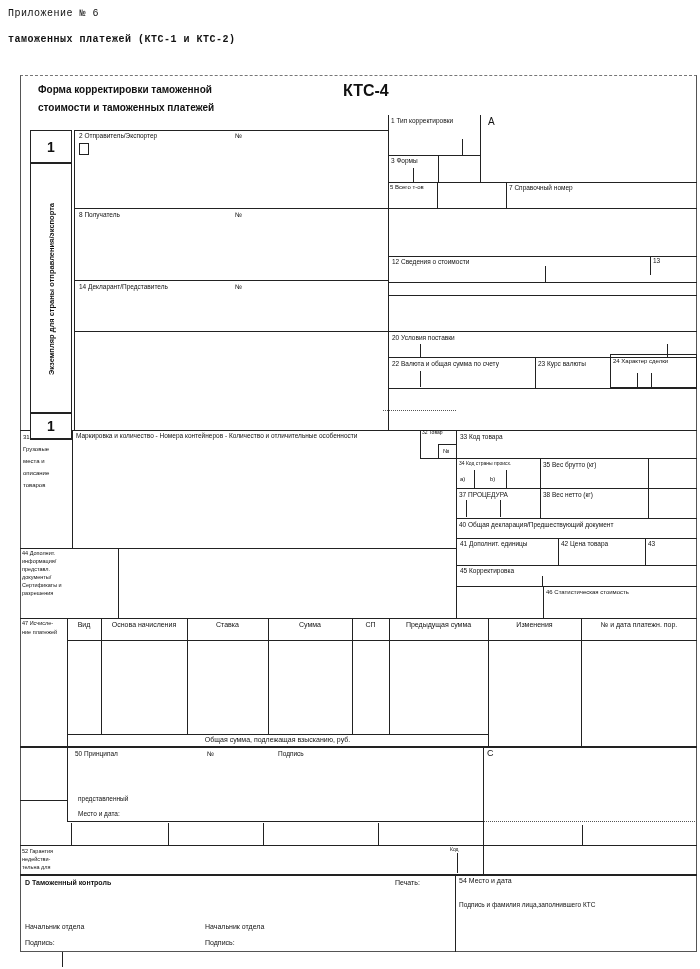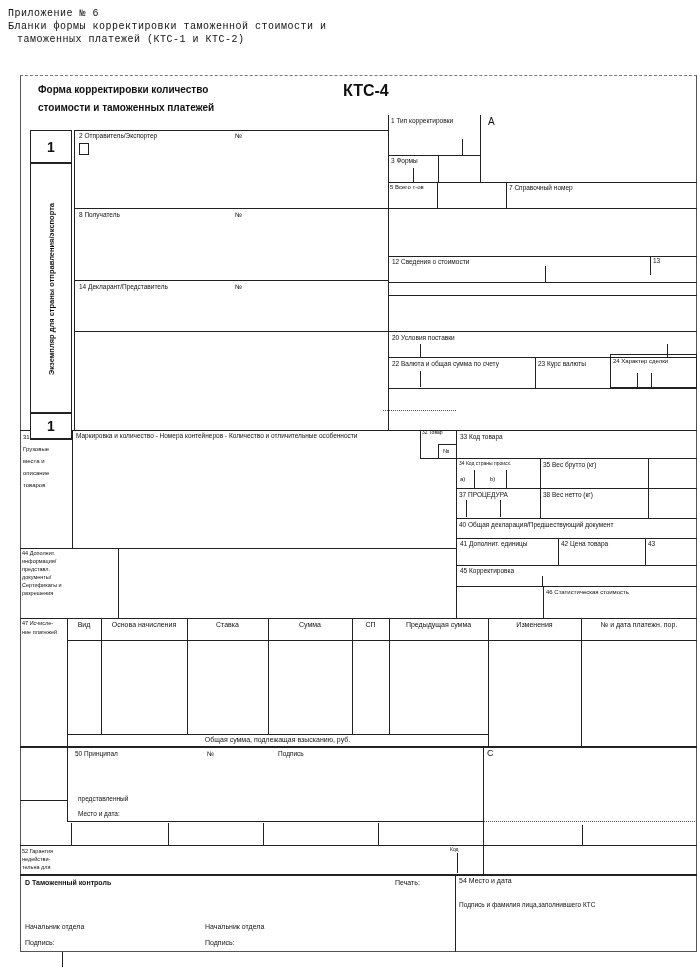--- a/index.html
+++ b/index.html
@@ -24,26 +24,25 @@
   #strip-text{position:absolute;left:51px;top:289px;transform:translate(-50%,-50%) rotate(-90deg);
         white-space:nowrap;font-size:7.5px;font-weight:bold;}
   .th{position:absolute;top:621px;font-size:7px;text-align:center;line-height:1;}
 </style>
 </head>
 <body>
 
 <div id="page">
 
   <div class="lbl mono" style="left:8px;top:8px;">Приложение № 6</div>
-  <div class="lbl mono" style="left:8px;top:21px;">Бланки формы корректировки таможенной стоимости и</div>
-  <div class="lbl mono" style="left:17px;top:34px;">таможенных платежей (КТС-1 и КТС-2)</div>
+  <div class="lbl mono" style="left:8px;top:34px;font-weight:bold;">таможенных платежей (КТС-1 и КТС-2)</div>
 
   <div id="form-border"></div>
 
-  <div class="lbl b" style="left:38px;top:84px;font-size:10px;">Форма корректировки количество</div>
+  <div class="lbl b" style="left:38px;top:84px;font-size:10px;">Форма корректировки таможенной</div>
   <div class="lbl b" style="left:38px;top:102px;font-size:10px;">стоимости и таможенных платежей</div>
   <div class="lbl b" style="left:343px;top:82px;font-size:16px;">КТС-4</div>
 
   <div class="rect" style="left:30px;top:130px;width:42px;height:310px;"></div>
   <div class="strip-cell" style="top:130px;height:34px;border-bottom:2px solid #222;">1</div>
   <div id="strip-text">Экземпляр для страны отправления/экспорта</div>
   <div class="strip-cell" style="top:412px;height:27px;border-top:2px solid #222;">1</div>
 
   <i class="hl" style="left:74px;top:130px;width:315px;"></i>
   <i class="hl" style="left:388px;top:155px;width:92px;"></i>

